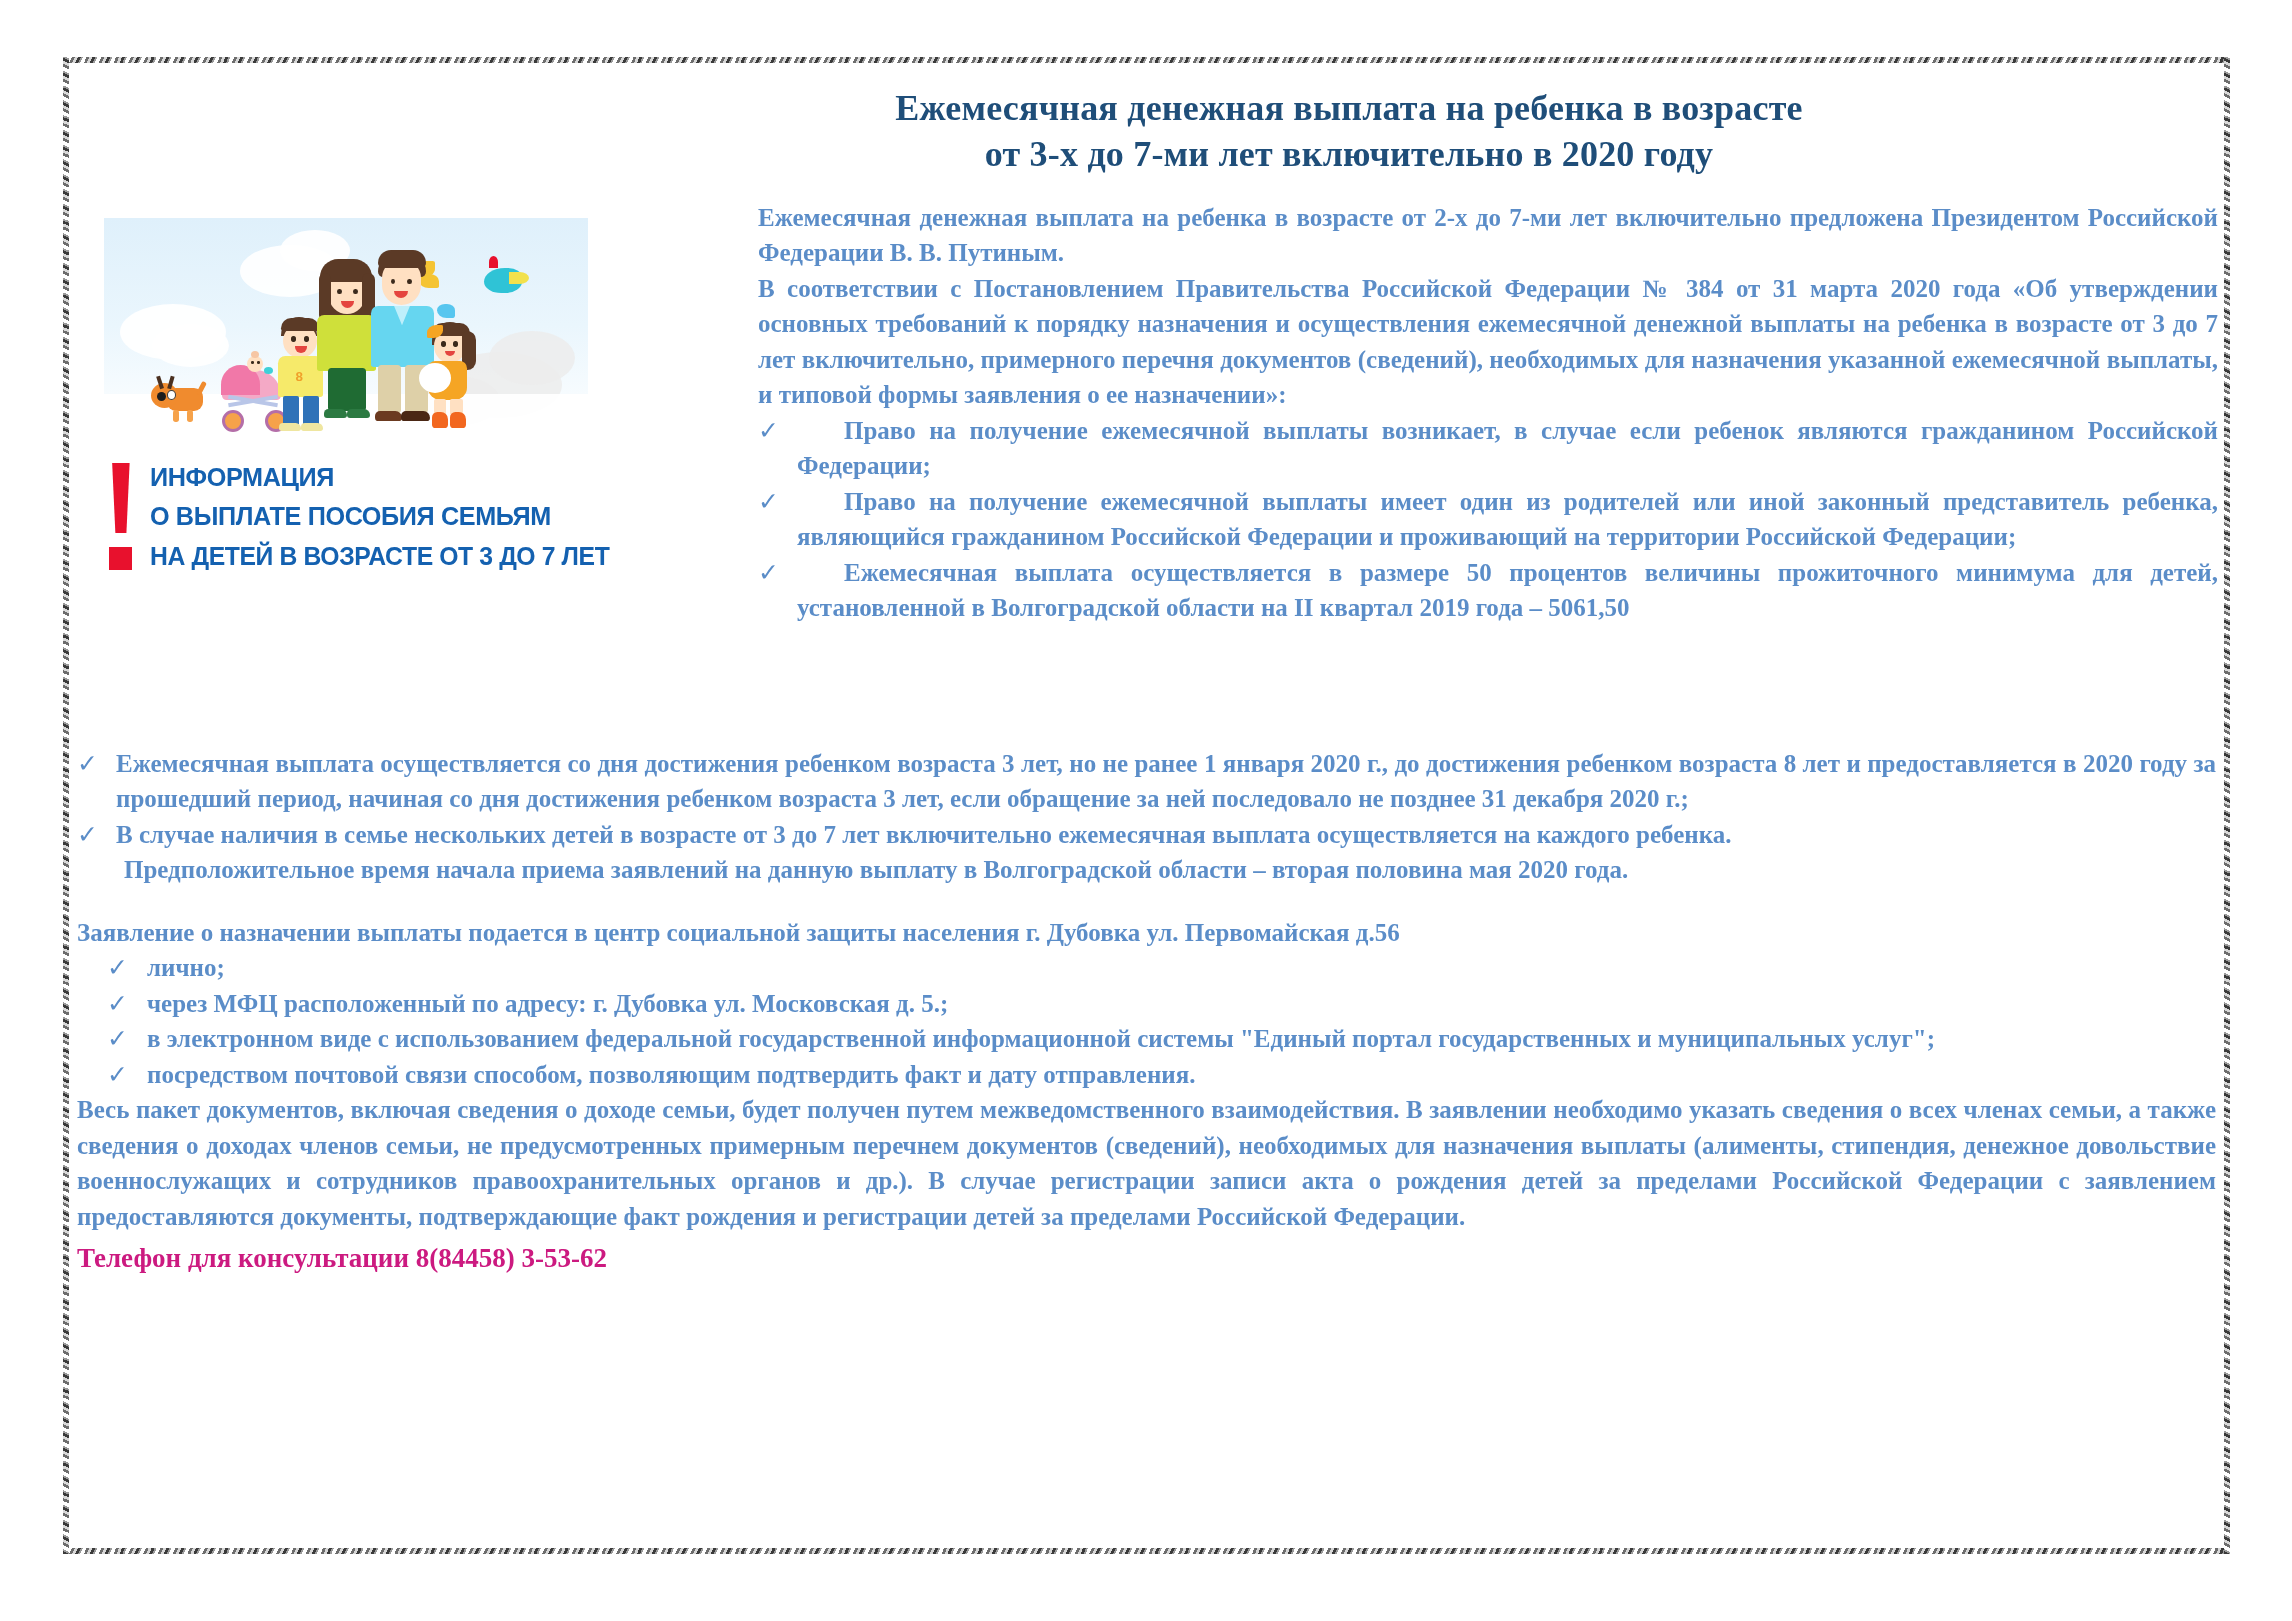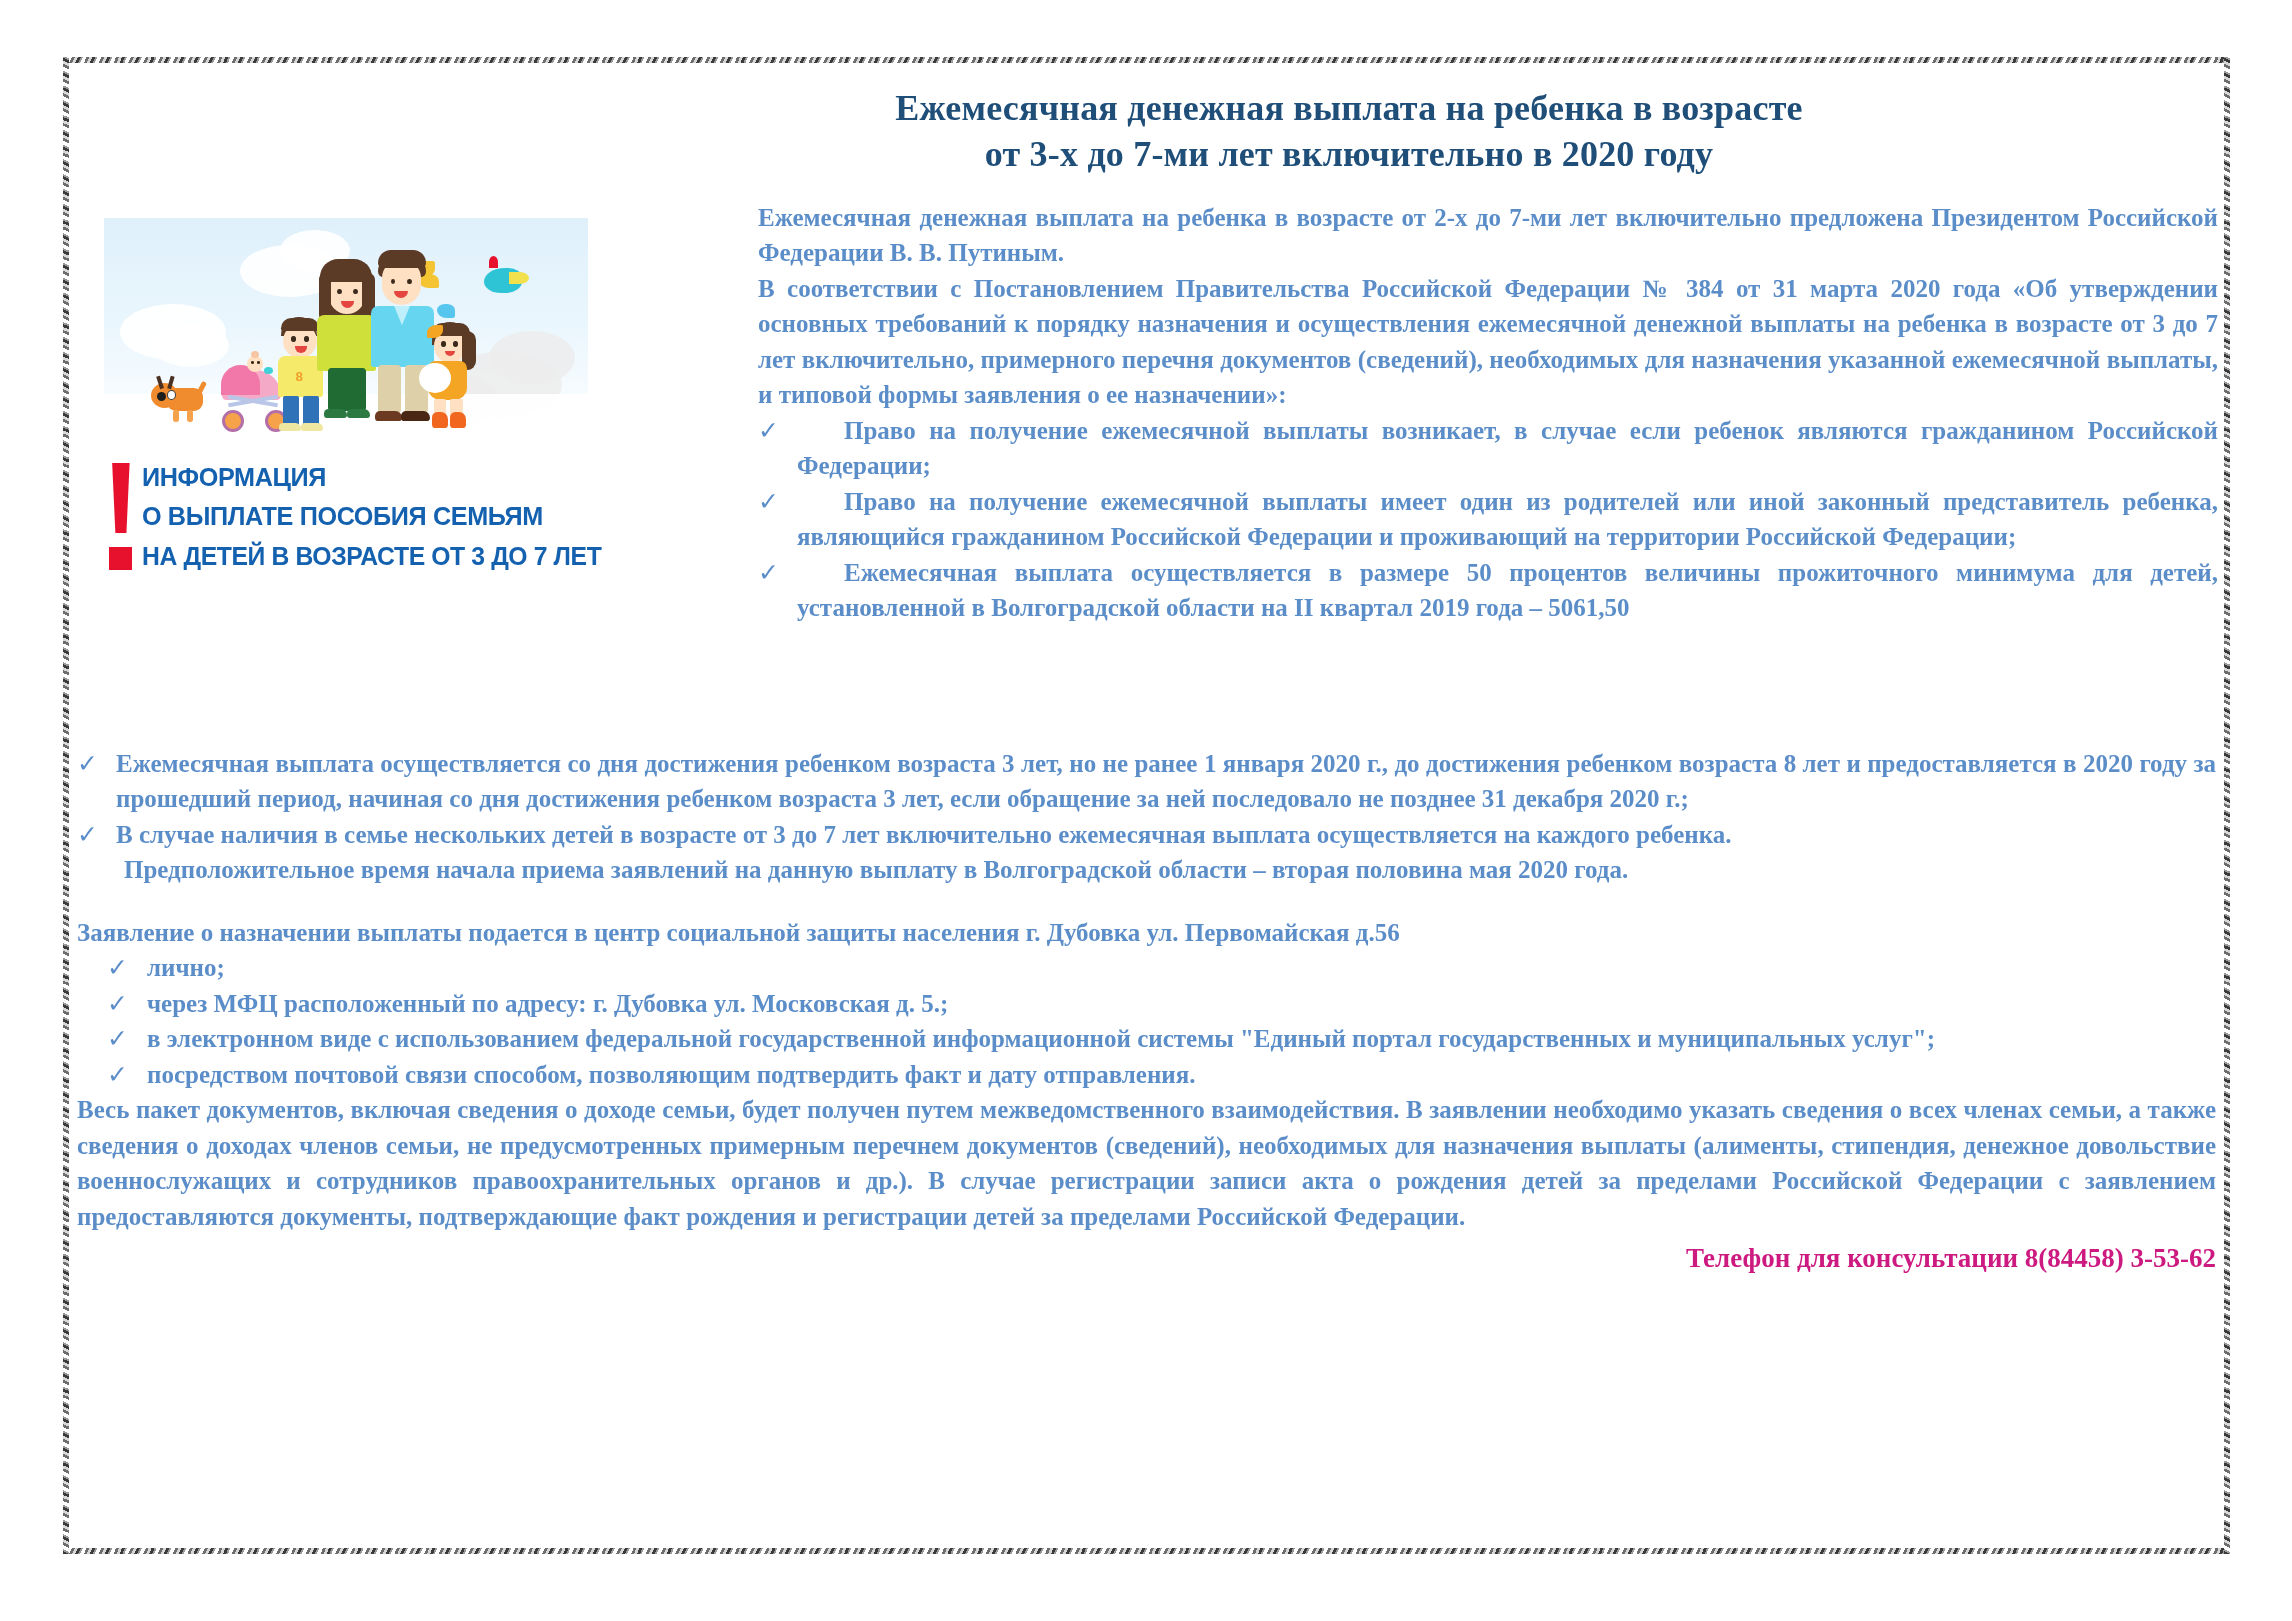--- a/index.html
+++ b/index.html
@@ -144,21 +144,21 @@
     background: #e8112d;
     clip-path: polygon(12% 0, 88% 0, 74% 100%, 26% 100%);
   }
   .bang-dot {
     margin-top: 14.3px;
     width: 23px; height: 23px;
     background: #e8112d;
   }
   .banner-text {
     position: absolute;
-    left: 38px; top: 0;
+    left: 46px; top: 0;
     width: 437px;
   }
   .banner-line {
     color: #1461b0;
     font-family: "Liberation Sans", "DejaVu Sans", sans-serif;
     font-weight: bold;
     font-size: 26px;
     line-height: 1.52;
     letter-spacing: -0.4px;
     white-space: nowrap;
@@ -208,21 +208,21 @@
     flex: 0 0 39px;
     text-align: left;
     font-family: "DejaVu Sans", sans-serif;
     font-weight: normal;
   }
   .chk-body { flex: 1 1 auto; }
   .chk-body.ind { text-indent: 47px; }
   .spacer-md { height: 27px; }
 
   .phone {
-    text-align: right;
+    text-align: left;
     color: #CC1A80;
     font-weight: bold;
     font-size: 27px;
     line-height: 1.3;
     margin-top: 7.2px;
   }
 </style>
 </head>
 <body>
 

